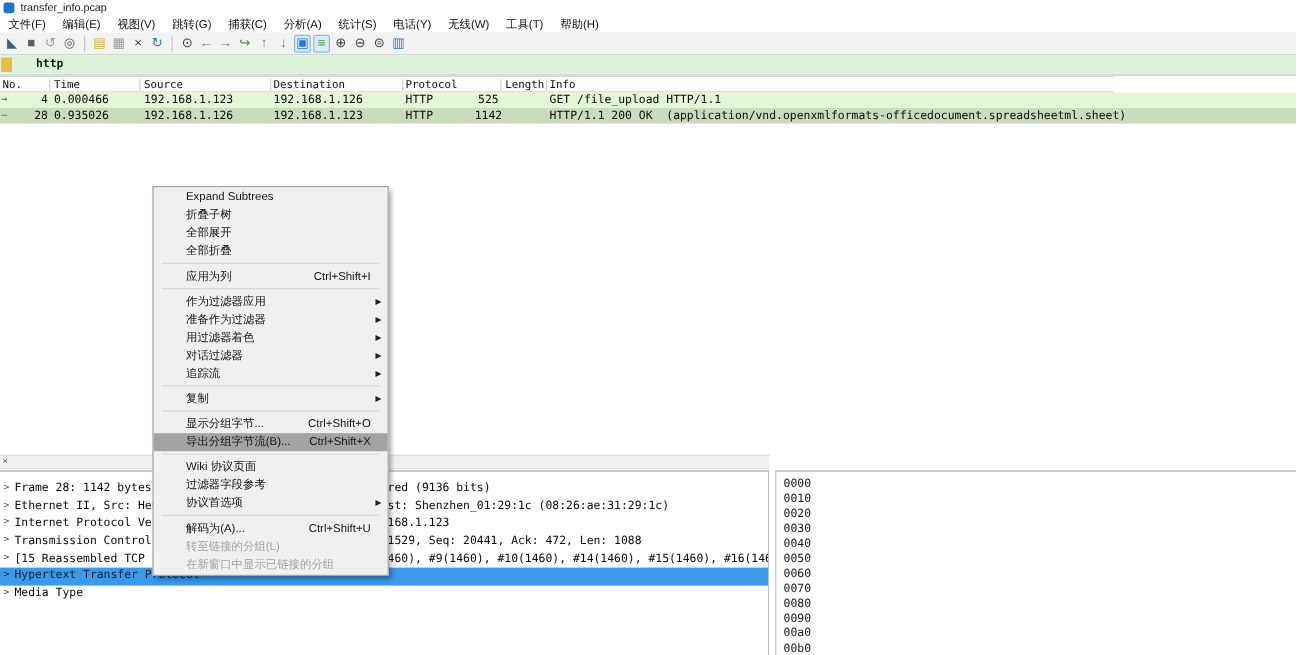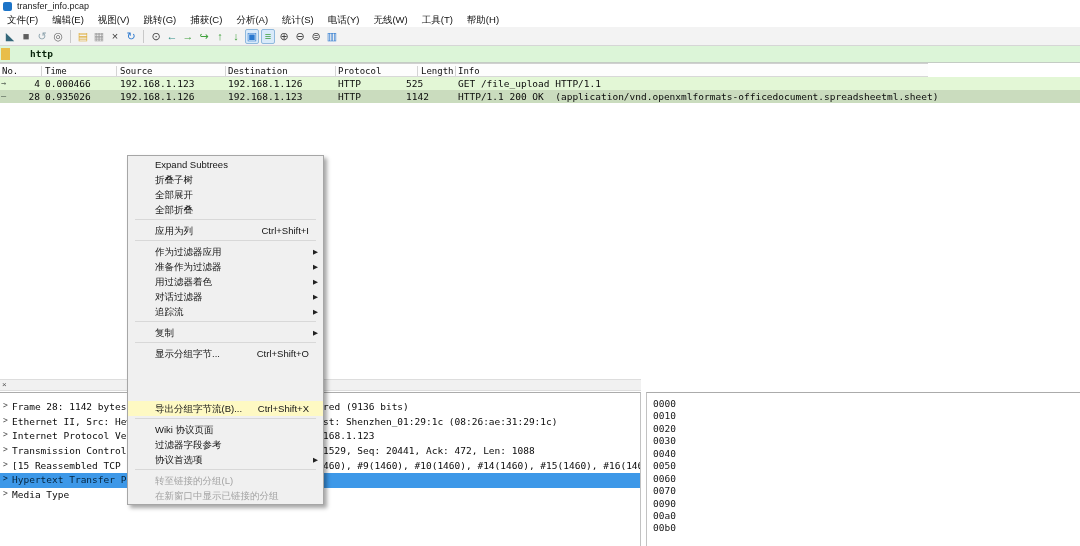--- a/index.html
+++ b/index.html
@@ -27,21 +27,21 @@
   .plist-header{position:absolute;left:0;top:63px;width:928px;height:14px;background:#fdfdfd;
                 border-top:1px solid #d0d0d0;border-bottom:1px solid #d8d8d8;box-sizing:border-box;
                 font-family:"DejaVu Sans Mono",monospace;font-size:9px;color:#101010;}
   .ph{position:absolute;top:2px;}
   .colsep{position:absolute;top:2px;height:10px;width:1px;background:#d4d4d4;}
   .prow{position:absolute;left:0;width:1080px;height:13px;font-family:"DejaVu Sans Mono",monospace;font-size:9.5px;color:#0a0a0a;}
   .pm{position:absolute;left:1px;top:1px;color:#556155;font-size:8.5px;}
   .pc{position:absolute;top:1px;white-space:pre;}
   .pc.no{left:8px;width:32px;text-align:right;}
   .pc.time{left:45px;} .pc.src{left:120px;} .pc.dst{left:228px;} .pc.proto{left:338px;}
-  .pc.len{left:406px;width:46px;text-align:left;}
+  .pc.len{left:384px;width:46px;text-align:center;}
   .pc.info{left:458px;}
   
   .hscroll{position:absolute;left:0;top:379px;width:641px;height:12px;background:#f1f1f1;
            border-top:1px solid #ddd;border-bottom:1px solid #ddd;box-sizing:border-box;}
   .hsx{position:absolute;left:2px;top:0px;font-size:8px;color:#555;}
   
   .detail-pane{position:absolute;left:0;top:392px;width:641px;height:154px;background:#fff;
                border-top:1px solid #ababab;border-right:1px solid #c2c2c2;box-sizing:border-box;overflow:hidden;}
   .detail-rows{position:absolute;left:0;top:7px;width:641px;}
   .drow{position:relative;height:14.7px;font-family:"DejaVu Sans Mono",monospace;font-size:9.5px;color:#0a0a0a;white-space:pre;}
@@ -58,21 +58,21 @@
   .hoff{position:absolute;left:6px;top:0;color:#161616;}
   .hbytes{position:absolute;left:38px;top:0;color:#fff;padding:0 2px;}
   .hascii{position:absolute;left:312px;top:0;color:#fff;padding:0 2px;}
   
   .ctxmenu{position:absolute;left:127px;top:155px;width:197px;background:#f0f0f0;
            border:1px solid #a6a6a6;box-shadow:3px 3px 4px rgba(0,0,0,.35);box-sizing:border-box;
            padding:1px 0;z-index:50;}
   .mi{position:relative;height:15px;line-height:15px;padding:0 20px 0 27px;font-size:9.5px;color:#141414;white-space:nowrap;}
   .mi .msc{position:absolute;right:14px;top:0;}
   .mi .marr{position:absolute;right:5px;top:0;font-size:6.5px;color:#222;}
-  .mi.hl{background:#fef9c3;margin-top:40px;}
+  .mi.hl{background:#a3a3a3;}
   .mi.dis{color:#a3a3a3;}
   .msep{height:1px;background:#d8d8d8;margin:2px 7px 3px 7px;}
 </style>
 </head>
 <body>
 
 <div class="screen">
 
   <div class="titlebar">
     <span class="appicon"></span>
@@ -289,20 +289,25 @@
           <span class="hbytes">0d 0a 43 6f 6e 74 65 6e  74 2d 44 69 73 70 6f 73</span>
           <span class="hascii">··Conten t-Dispos</span>
         </div>
 
         <div class="hrow">
           <span class="hoff">0070</span>
           <span class="hbytes">69 74 69 6f 6e 3a 20 61  74 74 61 63 68 6d 65 6e</span>
           <span class="hascii">ition: a ttachmen</span>
         </div>
 
+        <div class="hrow">
+          <span class="hoff">0080</span>
+          <span class="hbytes">74 3b 20 66 69 6c 65 6e  61 6d 65 3d 22 74 65 73</span>
+          <span class="hascii">t; filen ame="tes</span>
+        </div>
 
         <div class="hrow">
           <span class="hoff">0090</span>
           <span class="hbytes">74 2e 78 6c 73 78 22 0d  0a 43 6f 6e 74 65 6e 74</span>
           <span class="hascii">t.xlsx"· ·Content</span>
         </div>
 
         <div class="hrow">
           <span class="hoff">00a0</span>
           <span class="hbytes">2d 4c 65 6e 67 74 68 3a  20 32 31 32 38 39 0d 0a</span>
@@ -420,20 +425,25 @@
       </div>
 
       <div class="mi">
         <span class="ml">协议首选项</span>
         <span class="msc"></span>
         <span class="marr">▶</span>
       </div>
 
       <div class="msep"></div>
 
+      <div class="mi">
+        <span class="ml">解码为(A)...</span>
+        <span class="msc">Ctrl+Shift+U</span>
+        
+      </div>
 
       <div class="mi dis">
         <span class="ml">转至链接的分组(L)</span>
         <span class="msc"></span>
         
       </div>
 
       <div class="mi dis">
         <span class="ml">在新窗口中显示已链接的分组</span>
         <span class="msc"></span>

